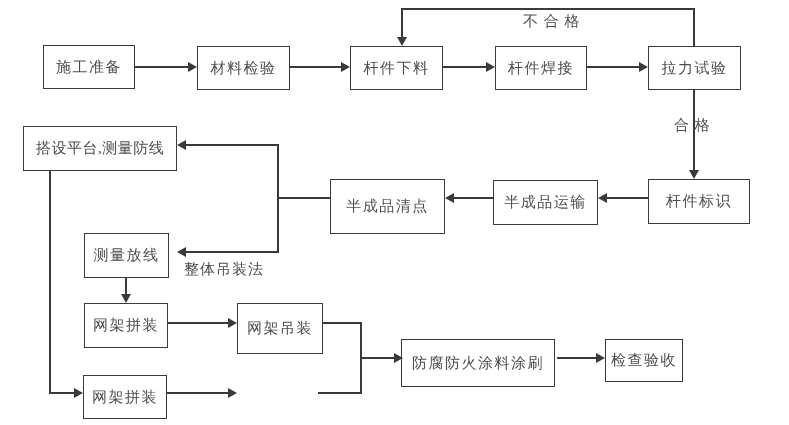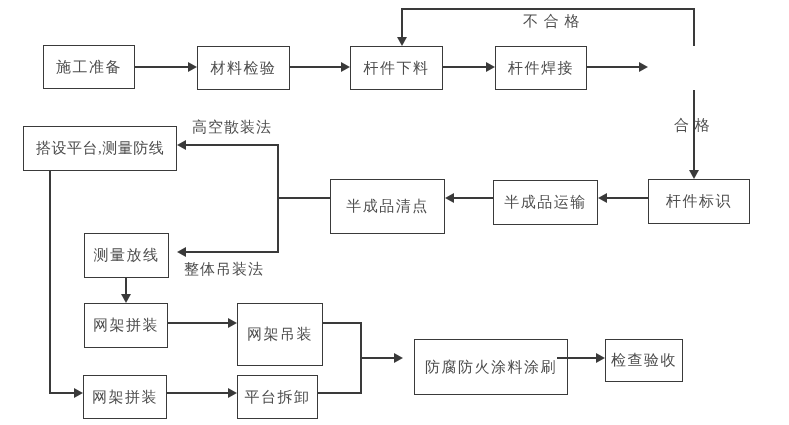--- a/index.html
+++ b/index.html
@@ -51,20 +51,23 @@
     </div>
   <div class="node" style="left:43px;top:45px;width:92px;height:44px">
       <span>施工准备</span>
     </div>
   <div class="node" style="left:350px;top:46px;width:93px;height:44px">
       <span>杆件下料</span>
     </div>
   <div class="node" style="left:495px;top:46px;width:92px;height:44px">
       <span>杆件焊接</span>
     </div>
+  <div class="node" style="left:648px;top:46px;width:93px;height:44px">
+      <span>拉力试验</span>
+    </div>
 
   <div class="node" style="left:493px;top:180px;width:105px;height:45px">
       <span>半成品运输</span>
     </div>
   <div class="node" style="left:648px;top:179px;width:102px;height:45px">
       <span>杆件标识</span>
     </div>
   <div class="node" style="left:330px;top:179px;width:115px;height:55px">
       <span>半成品清点</span>
     </div>
@@ -72,40 +75,36 @@
   <div class="node" style="left:23px;top:126px;width:154px;height:45px;letter-spacing:0.5px">
       <span>搭设平台,测量防线</span>
     </div>
   <div class="node" style="left:84px;top:233px;width:85px;height:45px">
       <span>测量放线</span>
     </div>
 
   <div class="node" style="left:84px;top:303px;width:84px;height:45px">
       <span>网架拼装</span>
     </div>
-  <div class="node" style="left:237px;top:303px;width:86px;height:63px">
+  <div class="node" style="left:237px;top:303px;width:86px;height:51px">
       <span>网架吊装</span>
     </div>
   <div class="node" style="left:83px;top:375px;width:84px;height:44px">
       <span>网架拼装</span>
     </div>
-  <div class="node" style="left:237px;top:375px;width:81px;height:44px">
-      <span>平台拆卸</span>
-    </div>
 
-  <div class="node" style="left:414px;top:339px;width:154px;height:56px">
+  <div class="node" style="left:401px;top:339px;width:154px;height:48px">
       <span>防腐防火涂料涂刷</span>
     </div>
   <div class="node" style="left:605px;top:339px;width:78px;height:43px">
       <span>检查验收</span>
     </div>
 
   <div class="lbl" style="left:523px;top:12px">不 合 格</div>
   <div class="lbl" style="left:674px;top:116px">合 格</div>
-  <div class="lbl" style="left:192px;top:118px">高空散装法</div>
   <div class="lbl" style="left:184px;top:260px">整体吊装法</div>
 
   <div class="ln h" style="left:135px;top:66px;width:55px"></div>
   <div class="ah ah-r" style="left:188px;top:62px"></div>
 
   <div class="ln h" style="left:290px;top:66px;width:53px"></div>
   <div class="ah ah-r" style="left:341px;top:62px"></div>
 
   <div class="ln h" style="left:443px;top:66px;width:45px"></div>
   <div class="ah ah-r" style="left:486px;top:62px"></div>

